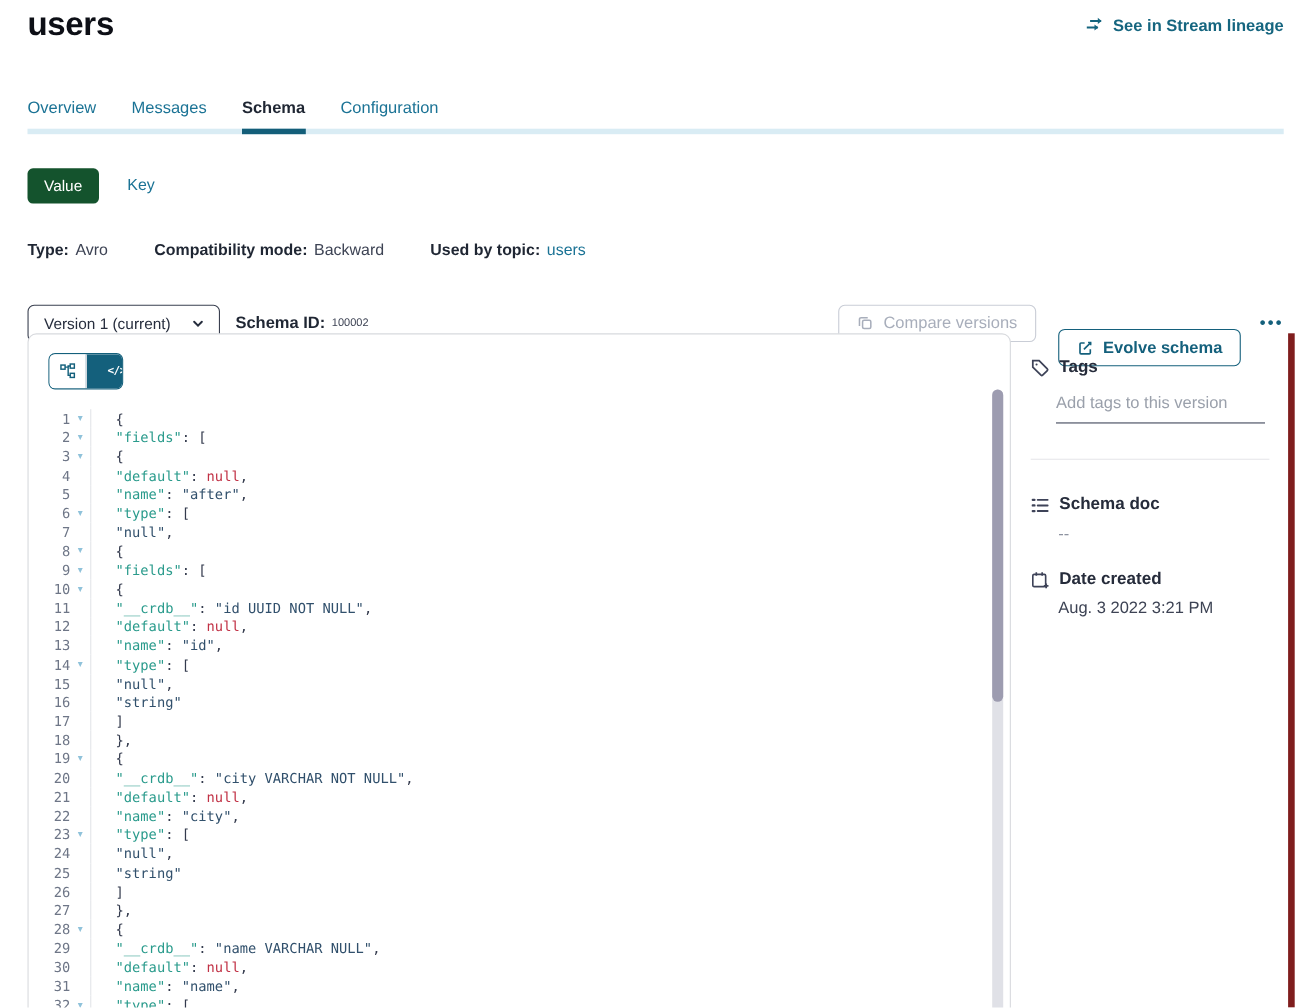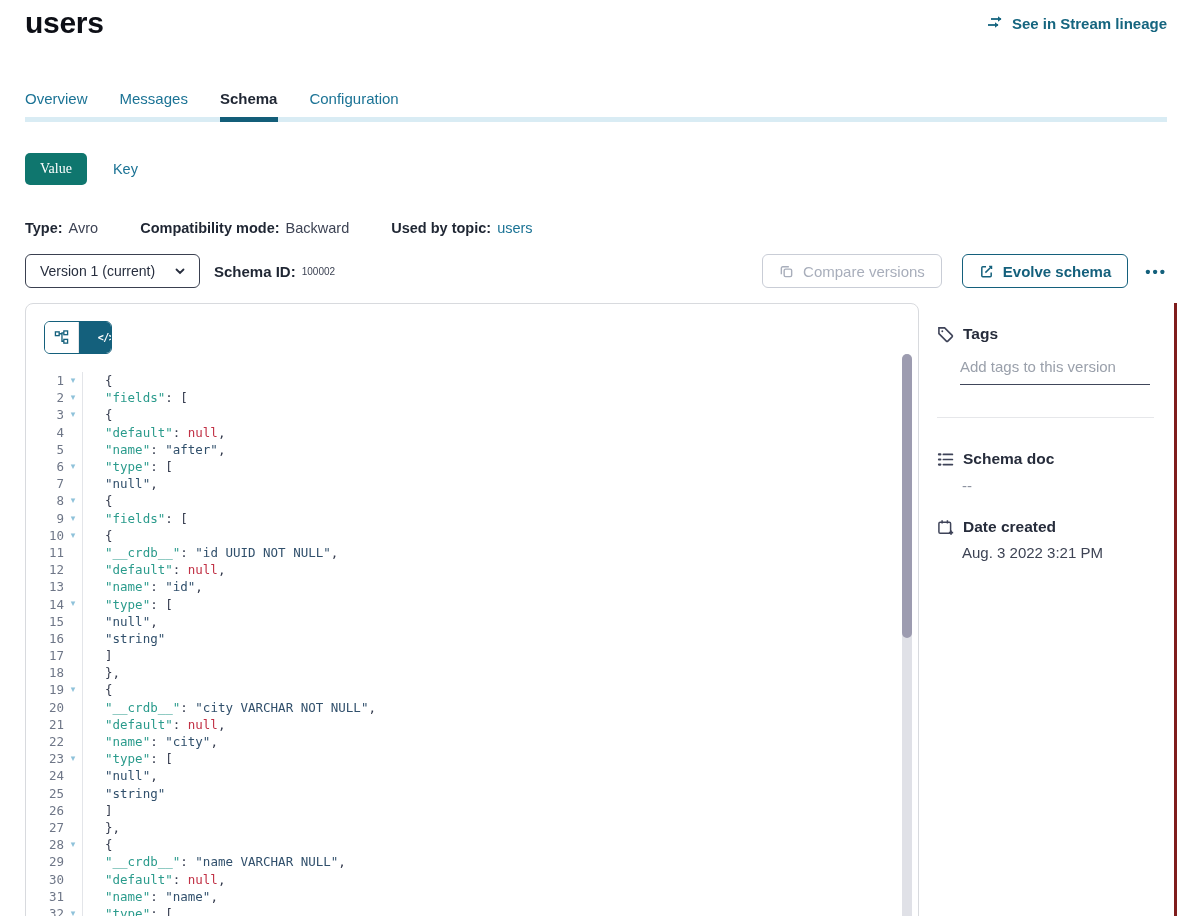--- a/index.html
+++ b/index.html
@@ -14,22 +14,22 @@
 
   
   .tabs { position:absolute; left:25px; top:90px; display:flex; gap:32px; }
   .tab { font-size:15px; font-weight:500; color:#1b7395; cursor:pointer; }
   .tab.active { color:#1f2633; font-weight:600; }
   .tab-underline { position:absolute; left:25px; top:117px; width:1142px; height:5px; background:#d9ecf4; }
   .tab-underline-active { position:absolute; top:117px; height:5px; background:#135e79; }
 
   
   .vk-row { position:absolute; left:25px; top:153px; display:flex; align-items:center; gap:26px; }
-  .vk-selected { background:#0f766e; color:#ffffff; border:none; border-radius:5px;
-                 font-size:14px; font-family:Liberation Serif, serif; padding:8px 15px; cursor:pointer; }
+  .vk-selected { background:#14532d; color:#ffffff; border:none; border-radius:5px;
+                 font-size:14px; font-family:Liberation Sans, sans-serif; padding:8px 15px; cursor:pointer; }
   .vk-plain { color:#1b7395; font-size:14.5px; font-weight:500; cursor:pointer; }
 
   
   .meta-row { position:absolute; left:25px; top:220px; display:flex; gap:42px; font-size:14.5px; }
   .meta-item { display:flex; gap:6px; }
   .meta-label { font-weight:700; color:#1f2633; }
   .meta-value { color:#3d4354; }
   .meta-value.link { color:#1b7395; cursor:pointer; }
 
   
@@ -37,21 +37,21 @@
   .version-select { width:175px; height:34px; border:1.5px solid #3a4050; border-radius:6px;
                     display:flex; align-items:center; padding:0 12px 0 14px; font-size:14px;
                     color:#272e3e; cursor:pointer; background:#fff; }
   .version-select .vs-label { flex:1; }
   .schema-id-label { margin-left:14px; font-size:15px; font-weight:700; color:#1f2633; }
   .schema-id-value { margin-left:6px; font-size:10px; color:#3d4354; }
   .spacer { flex:1; }
   .btn { height:34px; border-radius:6px; background:#fff; display:flex; align-items:center; gap:9px;
          padding:0 16px; font-size:15px; font-family:inherit; cursor:pointer; }
   .btn.disabled { border:1px solid #c9cdd6; color:#a8aebb; font-weight:500; cursor:default; }
-  .btn.outline { border:1.5px solid #14607c; color:#14607c; font-weight:700; margin-left:20px; }
+  .btn.outline { border:1.5px solid #14607c; color:#14607c; font-weight:700; margin-left:20px;margin-top:45px; }
   .more-btn { margin-left:17px; color:#14607c; font-size:15px; font-weight:800; letter-spacing:2px; cursor:pointer; }
 
   
   .editor-panel { position:absolute; left:25px; top:303px; width:894px; height:640px;
                   border:1px solid #d8dade; border-radius:8px; background:#fff; overflow:hidden; }
   .view-toggle { position:absolute; left:18px; top:17px; display:flex; border:1.5px solid #14607c;
                  border-radius:6px; overflow:hidden; }
   .vt-seg { width:33px; height:31px; display:flex; align-items:center; justify-content:center; cursor:pointer; }
   .vt-seg.tree { background:#ffffff; }
   .vt-seg.code { background:#14607c; color:#fff; font-family:"DejaVu Sans Mono", monospace;
@@ -70,21 +70,21 @@
   .tk-s { color:#31506c; }
   .tk-x { color:#c13145; }
 
   .scroll-track { position:absolute; right:6px; top:50px; bottom:0; width:10px; background:#e0e1e7;
                   border-radius:5px; }
   .scroll-thumb { position:absolute; left:0; top:0; width:10px; height:284px; background:#9d9cb0;
                   border-radius:5px; cursor:pointer; }
 
   
   .sidebar { position:absolute; left:935px; top:303px; width:242px; height:613px;
-             border-right:3px solid #7f1d1d;text-decoration:underline; }
+             border-right:6px solid #7f1d1d;text-decoration:underline; }
   .sb-header { display:flex; align-items:center; gap:9px; font-size:15.5px; font-weight:700; color:#262c3b; }
   .sb-icon { width:17px; height:17px; flex:0 0 17px; color:#3e4358; }
   .tags-header { position:absolute; left:2px; top:22px; }
   .tags-input { position:absolute; left:25px; top:55px; width:190px; border:none;
                 border-bottom:1.5px solid #40465a; font-size:15px; color:#3d4354;
                 font-family:inherit; padding:0 0 9px 0; outline:none; background:transparent; }
   .tags-input::placeholder { color:#9aa0ab; }
   .sb-divider { position:absolute; left:2px; top:114px; width:217px; height:1px; background:#e6e7ea; }
   .doc-header { position:absolute; left:2px; top:147px; }
   .doc-value { position:absolute; left:27px; top:174px; font-size:15px; color:#8d93a0; }

